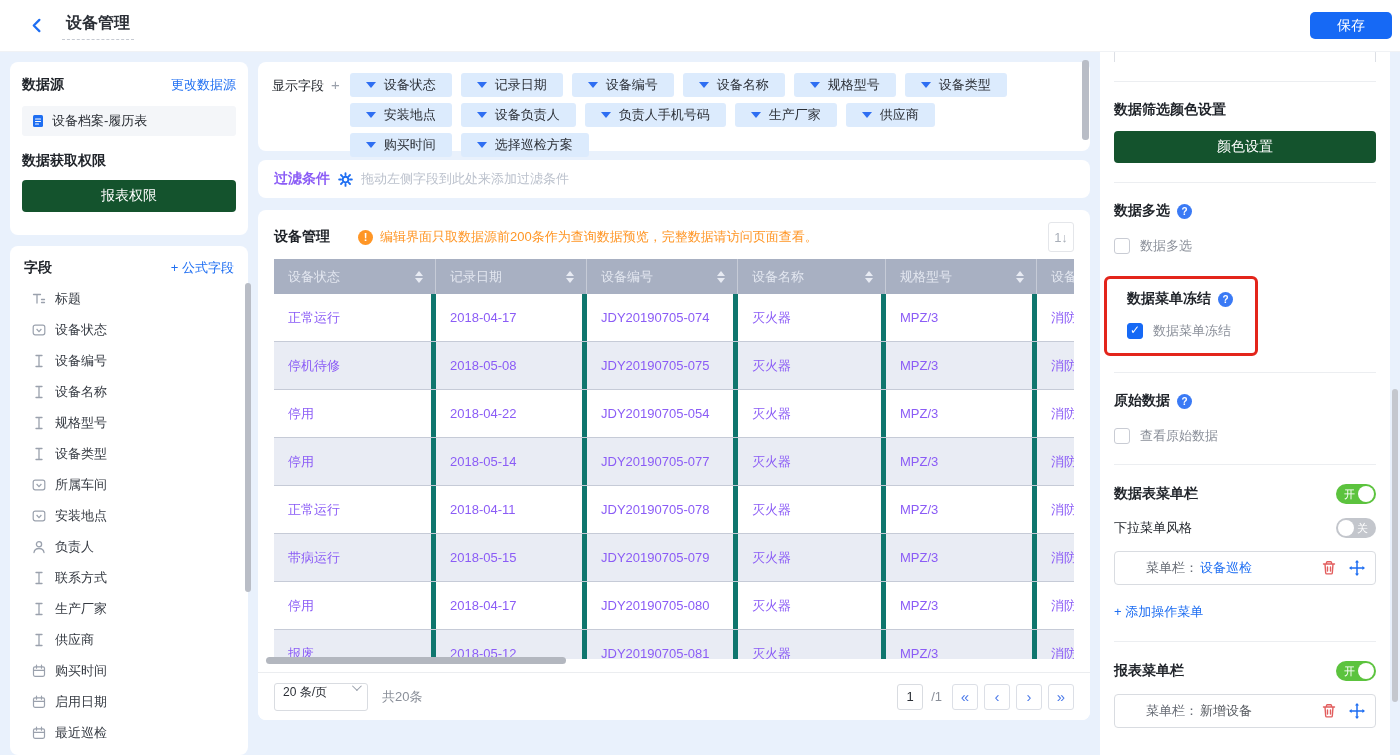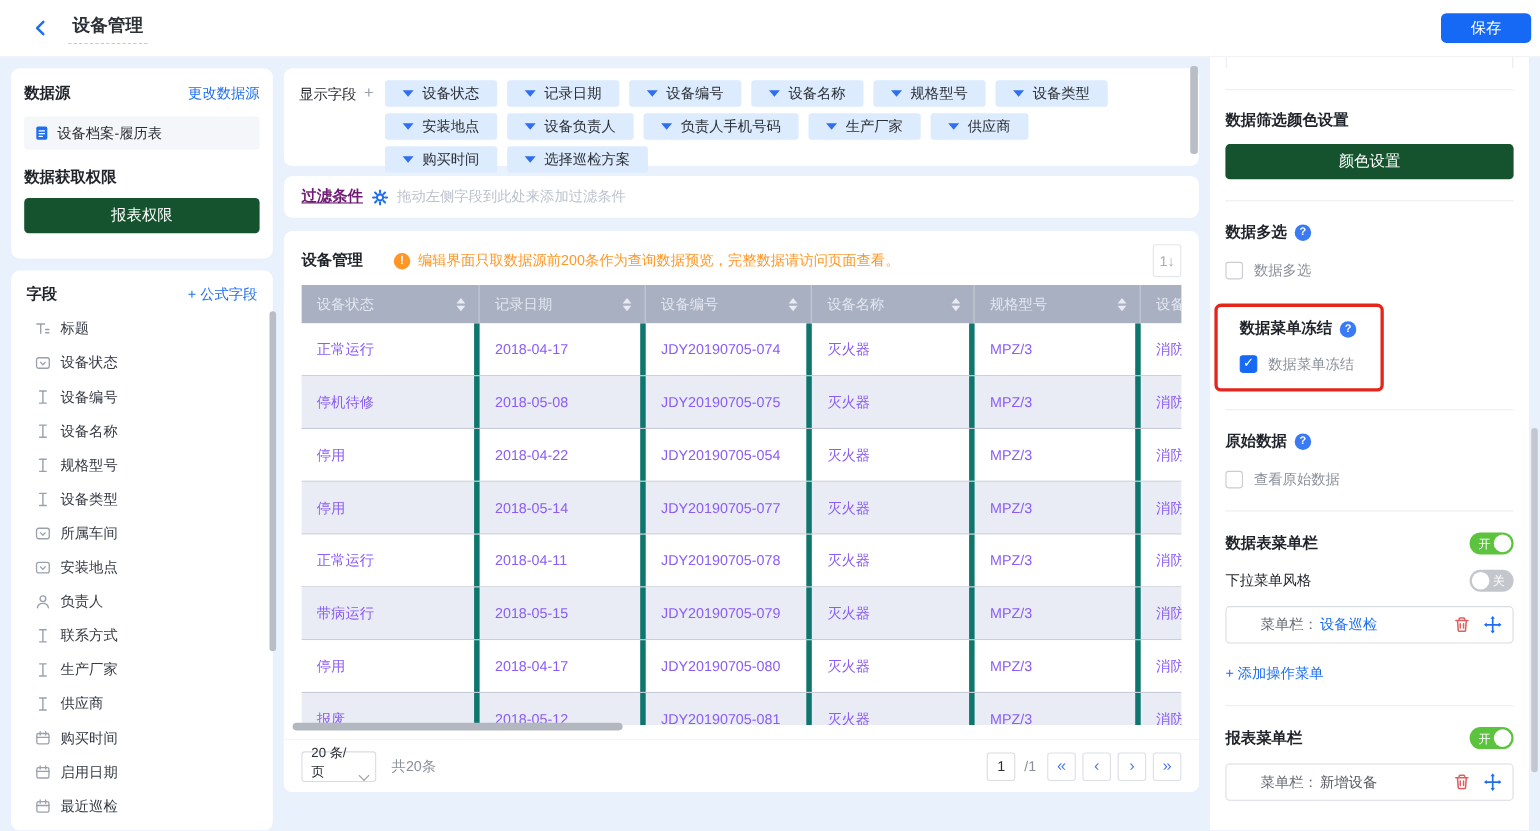--- a/index.html
+++ b/index.html
@@ -39,21 +39,21 @@
   #card-chips { left:258px; top:62px; width:832px; height:89px; padding:11px 14px; display:flex; }
   .chips-label { font-weight:normal; color:#1f2329; margin-top:4px; white-space:nowrap; }
   .chips-plus { color:#9aa0ab; font-size:15px; margin:3px 10px 0 7px; cursor:pointer; }
   .chip-row { display:flex; margin-bottom:6px; }
   .chip { height:24px; background:#dcebfd; border-radius:3px; display:flex; align-items:center;
     padding:0 16px; margin-right:9px; color:#2b2f36; cursor:pointer; white-space:nowrap; }
   .caret { width:0; height:0; border-left:5px solid transparent; border-right:5px solid transparent;
     border-top:6px solid #2e6ef2; margin-right:8px; }
   #card-filter { left:258px; top:160px; width:832px; height:38px; padding:0 16px;
     display:flex; align-items:center; gap:8px; }
-  .filter-label { font-weight:bold; font-size:14px; color:#701a75;text-decoration:underline; }
+  .filter-label { font-weight:bold; font-size:14px; color:#8b5cf6; }
   .gear { width:15px; height:15px; display:inline-flex; }
   .filter-placeholder { color:#bcc2cd; }
   
   #card-table { left:258px; top:210px; width:832px; height:510px; padding:12px 16px; }
   .table-title-row { display:flex; align-items:center; height:30px; }
   .tbl-title { font-weight:bold; font-size:14px; color:#1f2329; }
   .warn { display:flex; align-items:center; gap:7px; margin-left:28px; color:#ff9626; }
   .warn-ic { width:15px; height:15px; border-radius:50%; background:#ff9626; color:#fff;
     font-size:11px; font-weight:bold; display:flex; align-items:center; justify-content:center; flex:0 0 15px; }
   .sort-tool { position:absolute; right:16px; top:12px; width:26px; height:30px; border:1px solid #e4e6ea;
@@ -70,22 +70,22 @@
   .trow { display:flex; height:48px; background:#fff; border-bottom:1px solid #c6cbd7; width:920px; cursor:pointer; }
   .trow:nth-of-type(even) { background:#e9ecf4; }
   .tcell { line-height:47px; padding-left:14px; border-right:5px solid #0f766e;
     white-space:nowrap; overflow:hidden; flex:0 0 auto; color:#8b5cf6; }
   .col-0 { width:162px; } .col-1 { width:151px; } .col-2 { width:151px; }
   .col-3 { width:148px; } .col-4 { width:151px; } .col-5 { width:157px; }
   .hscroll { position:absolute; left:8px; top:447px; width:300px; height:7px; border-radius:4px;
     background:#b3b7bf; cursor:pointer; }
   .pagination { position:absolute; left:0; right:0; bottom:0; height:48px; border-top:1px solid #ebedf0;
     display:flex; align-items:center; padding:0 16px; border-radius:0 0 8px 8px; background:#fff; }
-  .psize { width:68px; height:28px; border:1px solid #d9dce1; border-radius:3px; display:flex;
-    align-items:flex-end; padding:0 8px; color:#2b2f36; font-size:12px; cursor:pointer; background:#fff; }
+  .psize { width:94px; height:28px; border:1px solid #d9dce1; border-radius:3px; display:flex;
+    align-items:flex-start; padding:0 8px; color:#2b2f36; font-size:12px; cursor:pointer; background:#fff; }
   .psize .chev { margin-left:auto; width:7px; height:7px; border-right:1.5px solid #9aa0ab;
     border-bottom:1.5px solid #9aa0ab; transform:rotate(45deg) translateY(-2px); }
   .ptotal { color:#8a8f99; margin-left:14px; }
   .pager { margin-left:auto; display:flex; align-items:center; gap:6px; }
   .pinput { width:26px; height:26px; border:1px solid #d9dce1; border-radius:3px; text-align:center;
     color:#2b2f36; background:#fff; font-size:13px; }
   .pof { color:#8a8f99; margin:0 4px 0 2px; }
   .pbtn { width:26px; height:26px; border:1px solid #dcdfe6; border-radius:3px; background:#fff;
     color:#4d7bea; font-size:15px; line-height:1; display:flex; align-items:center; justify-content:center; cursor:pointer; }
   

